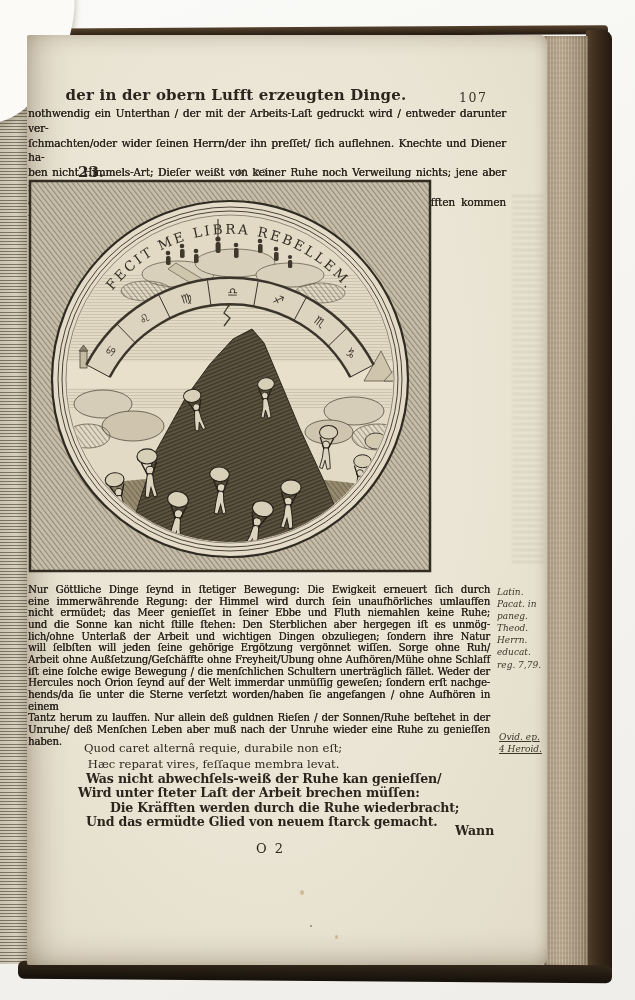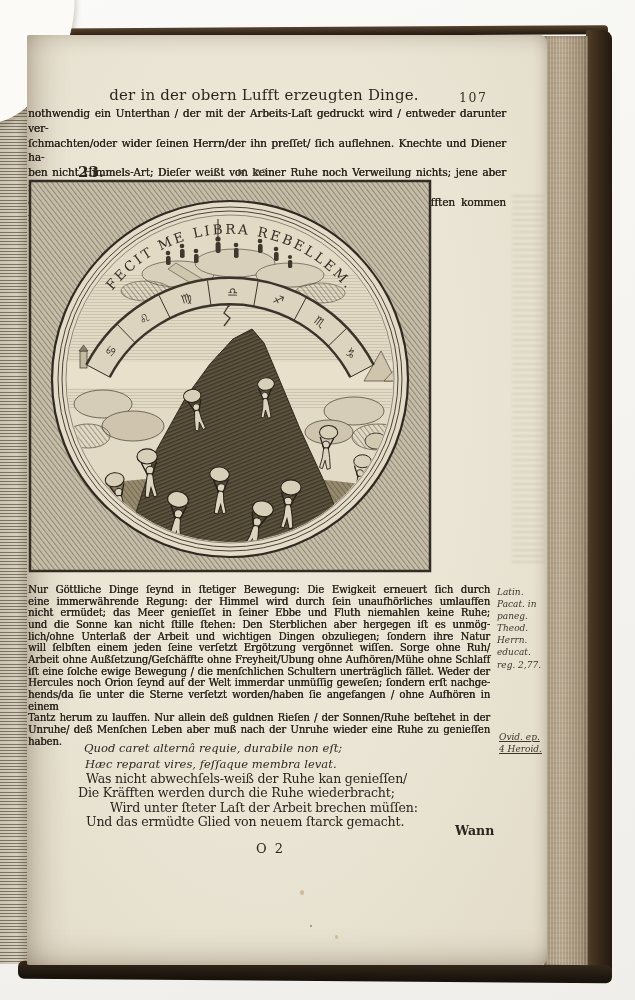--- a/index.html
+++ b/index.html
@@ -40,40 +40,40 @@
                    inset 0 -24px 34px -26px rgba(70,50,25,.40),
                    inset 0 16px 26px -22px rgba(70,50,25,.30);}
   .bleed{position:absolute;left:512px;top:195px;width:32px;height:370px;
         background:repeating-linear-gradient(180deg, rgba(85,68,45,.10) 0 2px, rgba(0,0,0,0) 2px 6px);
         filter:blur(1px);}
   .speck{position:absolute;border-radius:50%;background:#b99a63;opacity:.55;}
 
   
   .ink{color:#2b251d;}
   .jline{text-align:justify;text-align-last:justify;}
-  .header-title{position:absolute;left:80px;top:86px;width:368px;text-align:center;
-        font-size:15px;font-weight:normal;letter-spacing:.2px;}
+  .header-title{position:absolute;left:52px;top:86px;width:368px;text-align:center;
+        font-size:15px;font-weight:bold;letter-spacing:.2px;}
   .folio{position:absolute;left:459px;top:90px;font-size:12.5px;letter-spacing:1.5px;color:#3a332a;}
   .para1{position:absolute;left:28px;top:106px;width:478px;font-size:10.6px;
         line-height:14.8px;letter-spacing:-0.15px;}
   .para1 .tline{text-shadow:0.3px 0 0 currentColor;}
   .plate-no{position:absolute;left:78px;top:163px;font-size:15px;font-weight:bold;}
   .plate-series{position:absolute;left:237px;top:167px;font-size:9.5px;font-style:italic;
         letter-spacing:1px;color:#4a4236;}
   .plate-wrap{position:absolute;left:28px;top:179px;width:404px;height:394px;}
   .para2{position:absolute;left:28px;top:584px;width:462px;font-size:10.1px;
         line-height:11.65px;letter-spacing:-0.15px;}
   .para2 .tline{text-shadow:0.3px 0 0 currentColor;}
   .marg{position:absolute;font-size:9px;font-style:italic;color:#3d352a;line-height:12.1px;}
   .marg1{left:497px;top:586px;width:52px;}
   .marg2{left:499px;top:731px;width:52px;text-decoration:underline;}
-  .latin{position:absolute;left:84px;top:741px;font-size:11.6px;font-style:italic;
-        line-height:15.5px;color:#2e2820;}
+  .latin{position:absolute;left:84px;top:741px;font-size:11.6px;
+        line-height:15.5px;color:#2e2820;text-align:center;}
   .latin div:nth-child(2){margin-left:1px;}
-  .gverse{position:absolute;left:86px;top:772px;font-size:12.6px;font-weight:normal;
+  .gverse{position:absolute;left:86px;top:772px;font-size:12.6px;font-weight:bold;
         line-height:14.4px;letter-spacing:-0.2px;}
   .gverse div:nth-child(2){margin-left:-8px;}
   .gverse div:nth-child(3){margin-left:24px;}
   .gverse div:nth-child(4){margin-left:0;}
   .sig{position:absolute;left:256px;top:841px;font-size:13px;font-weight:normal;letter-spacing:2px;}
   .catch{position:absolute;left:455px;top:823px;font-size:12.5px;font-weight:bold;}
 </style>
 </head>
 <body>
 
@@ -249,50 +249,50 @@
       </g>
     </svg>
   </div>
 
   <div class="para2 ink">
     <div class="tline jline">Nur Göttliche Dinge ſeynd in ſtetiger Bewegung: Die Ewigkeit erneuert ſich durch</div>
     <div class="tline jline">eine immerwährende Regung: der Himmel wird durch ſein unaufhörliches umlauffen</div>
     <div class="tline jline">nicht ermüdet; das Meer genieſſet in ſeiner Ebbe und Fluth niemahlen keine Ruhe;</div>
     <div class="tline jline">und die Sonne kan nicht ſtille ſtehen: Den Sterblichen aber hergegen iſt es unmög-</div>
     <div class="tline jline">lich/ohne Unterlaß der Arbeit und wichtigen Dingen obzuliegen; ſondern ihre Natur</div>
-    <div class="tline jline">will ſelbſten einem jeden ſeine verſetzt Ergötzung vergönnet wiſſen. Sorge ohne Ruh/</div>
+    <div class="tline jline">will ſelbſten will jeden ſeine gehörige Ergötzung vergönnet wiſſen. Sorge ohne Ruh/</div>
     <div class="tline jline">Arbeit ohne Außſetzung/Geſchäffte ohne Freyheit/Ubung ohne Aufhören/Mühe ohne Schlaff</div>
     <div class="tline jline">iſt eine ſolche ewige Bewegung / die menſchlichen Schultern unerträglich fället. Weder der</div>
     <div class="tline jline">Hercules noch Orion ſeynd auf der Welt immerdar unmüſſig geweſen; ſondern erſt nachge-</div>
     <div class="tline jline">hends/da ſie unter die Sterne verſetzt worden/haben ſie angefangen / ohne Aufhören in einem</div>
     <div class="tline jline">Tantz herum zu lauffen. Nur allein deß guldnen Rieſen / der Sonnen/Ruhe beſtehet in der</div>
     <div class="tline jline">Unruhe/ deß Menſchen Leben aber muß nach der Unruhe wieder eine Ruhe zu genieſſen haben.</div>
   </div>
 
   <div class="marg marg1">
     <div>Latin.</div>
     <div>Pacat. in</div>
     <div>paneg.</div>
     <div>Theod.</div>
     <div>Herrn.</div>
     <div>educat.</div>
-    <div>reg. 2,77.</div>
+    <div>reg. 7,79.</div>
   </div>
   <div class="marg marg2">
     <div>Ovid. ep.</div>
     <div>4 Heroid.</div>
   </div>
 
   <div class="latin">
     <div>Quod caret alternâ requie, durabile non eſt;</div>
     <div>Hæc reparat vires, feſſaque membra levat.</div>
   </div>
   <div class="gverse ink">
     <div>Was nicht abwechſels-weiß der Ruhe kan genieſſen/</div>
+    <div>Wird unter ſteter Laſt der Arbeit brechen müſſen:</div>
     <div>Die Kräfften werden durch die Ruhe wiederbracht;</div>
-    <div>Wird unter ſteter Laſt der Arbeit brechen müſſen:</div>
     <div>Und das ermüdte Glied von neuem ſtarck gemacht.</div>
   </div>
 
   <div class="sig ink">O 2</div>
   <div class="catch ink">Wann</div>
 
 </div>
 
 </body></html>

